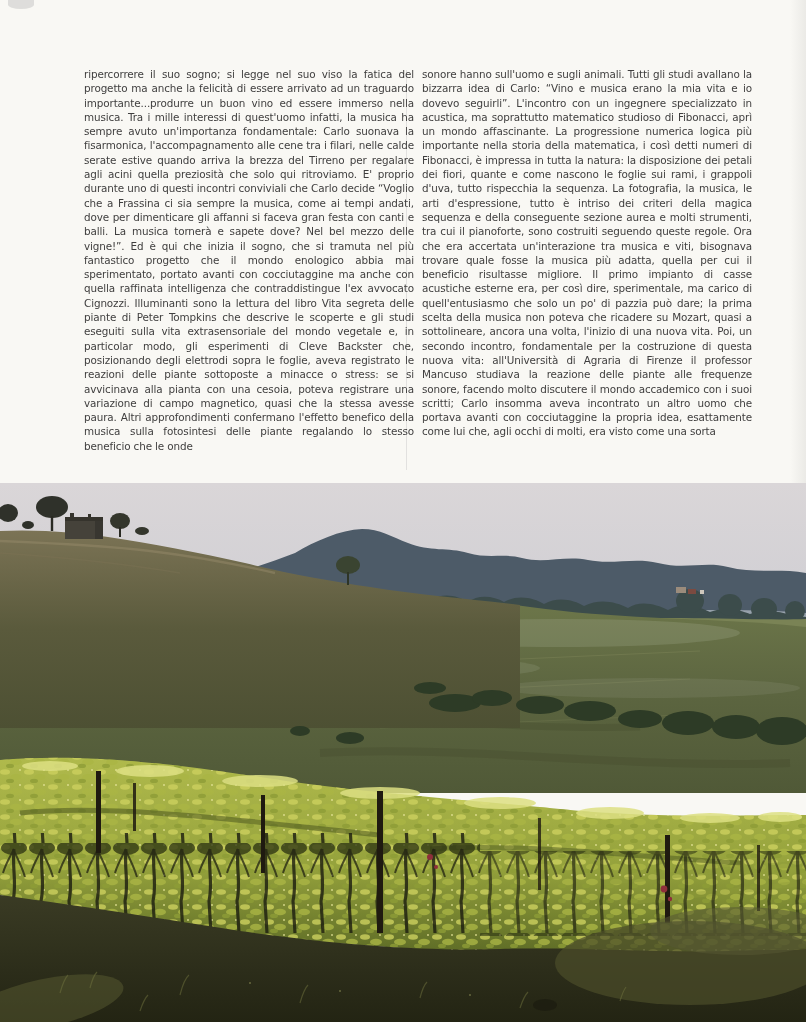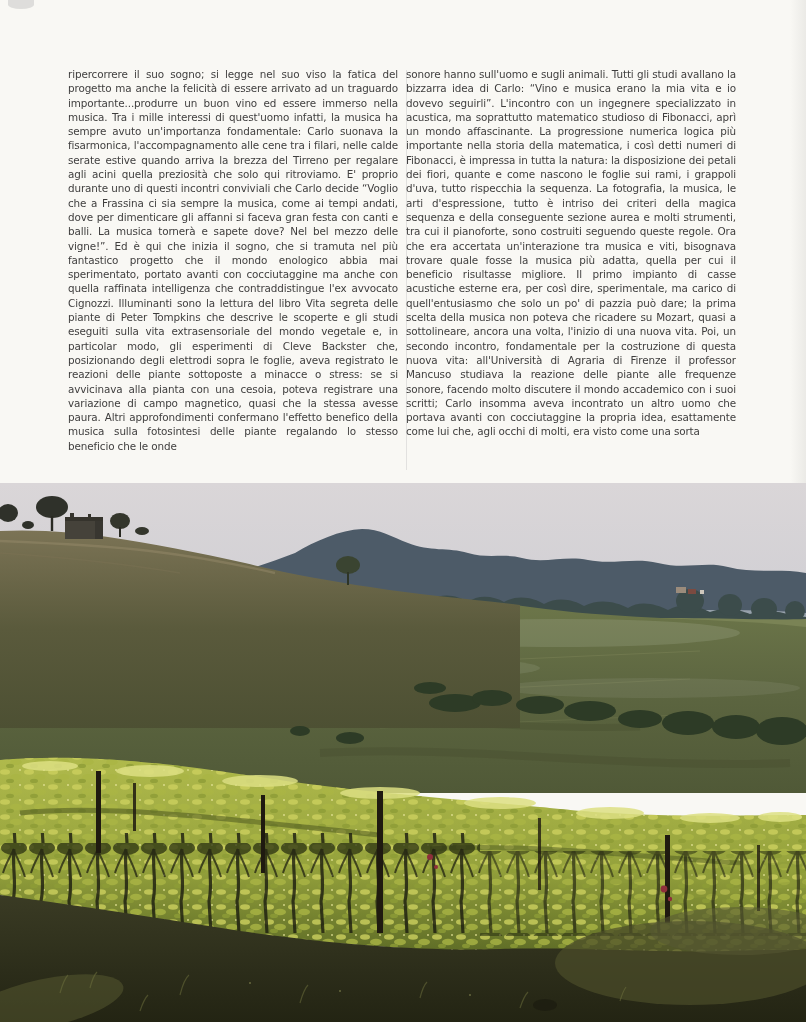--- a/index.html
+++ b/index.html
@@ -11,21 +11,21 @@
   .page{position:absolute;inset:0;width:806px;height:1022px;background:#f9f8f4;}
   .scan-artifact{
     position:absolute;left:8px;top:0;width:26px;height:9px;
     background:#bcbcbc;opacity:.45;border-radius:0 0 50% 50%;
   }
   .edge-shade{
     position:absolute;right:0;top:0;width:16px;height:483px;
     background:linear-gradient(to right,rgba(110,110,110,0),rgba(110,110,110,.10));
   }
   .article{
-    position:absolute;left:68px;top:67px;width:676px;height:416px;
+    position:absolute;left:84px;top:67px;width:676px;height:416px;
     display:flex;gap:8px;overflow:hidden;
   }
   .column{
     width:330px;margin:0;
     font-size:10.4px;line-height:14.3px;letter-spacing:-0.12px;
     text-align:justify;color:#3f3e3e;
   }
   .column-divider{
     position:absolute;left:406px;top:70px;width:1px;height:400px;
     background:rgba(120,120,125,.18);

